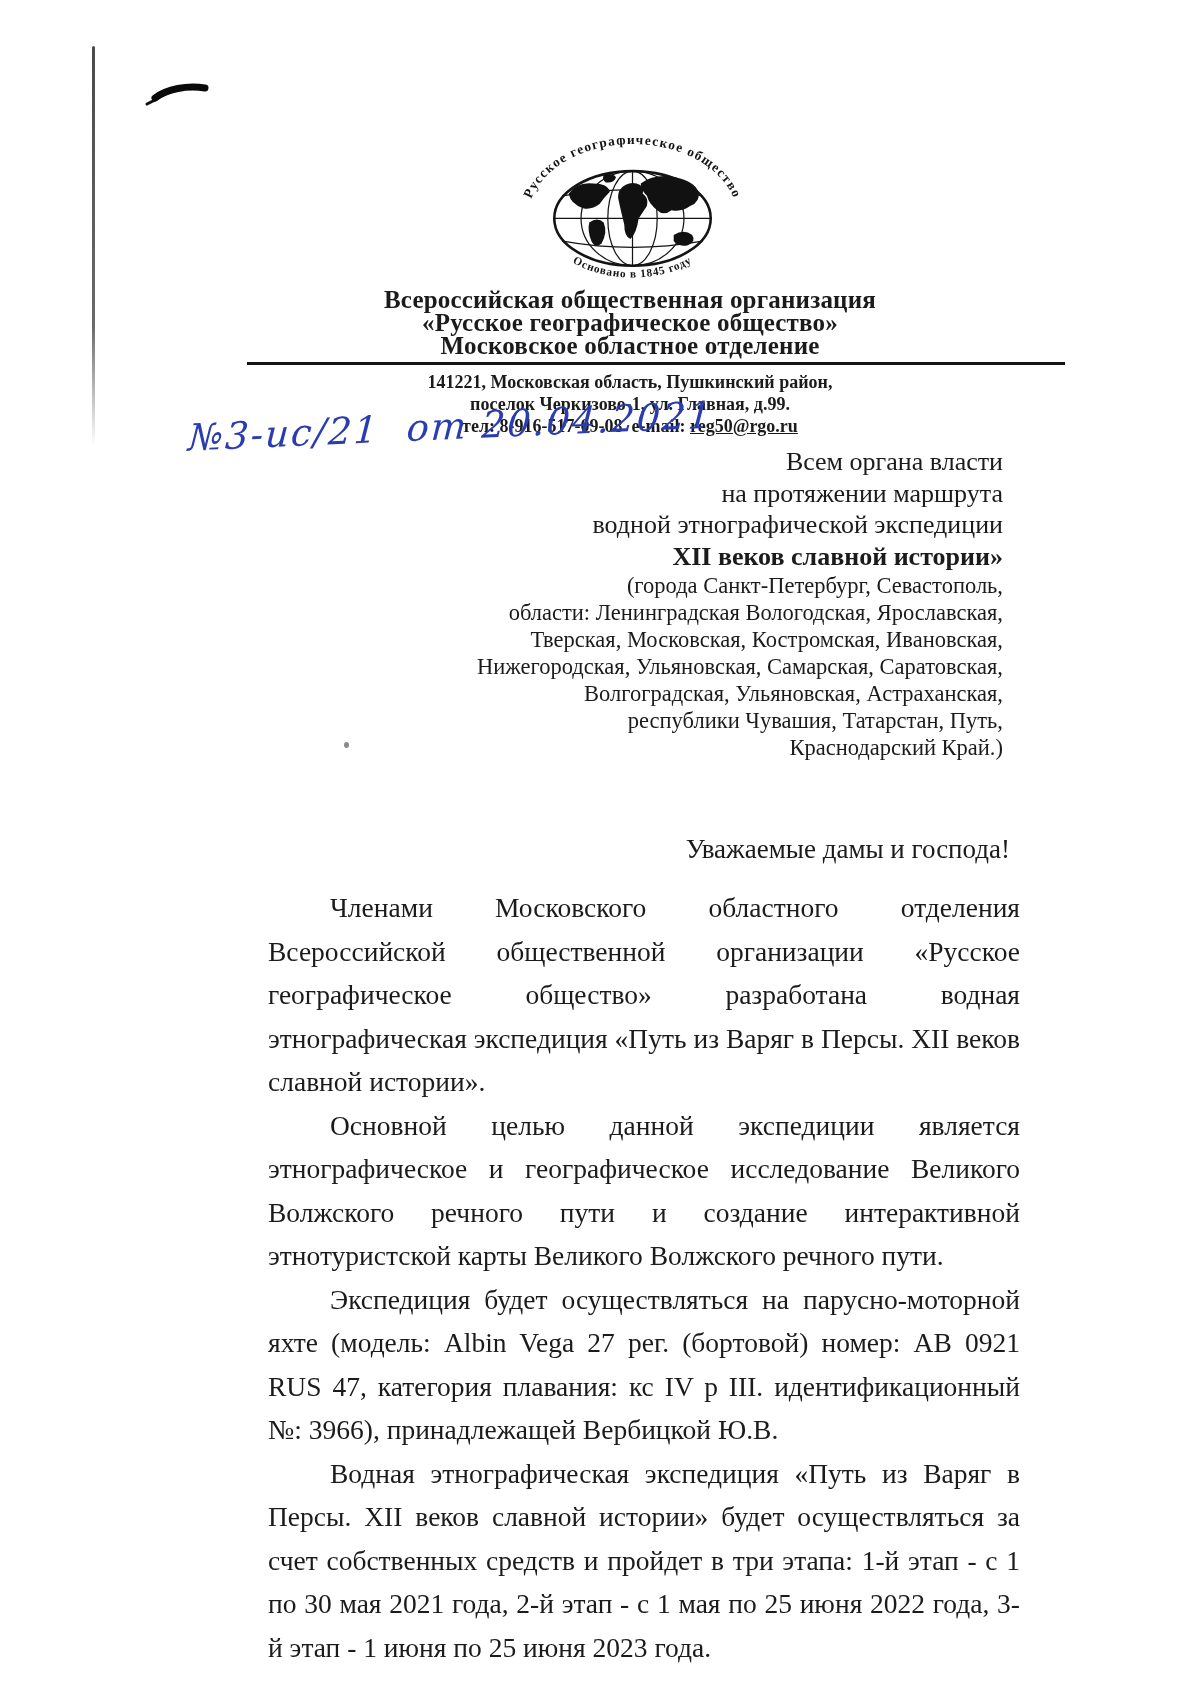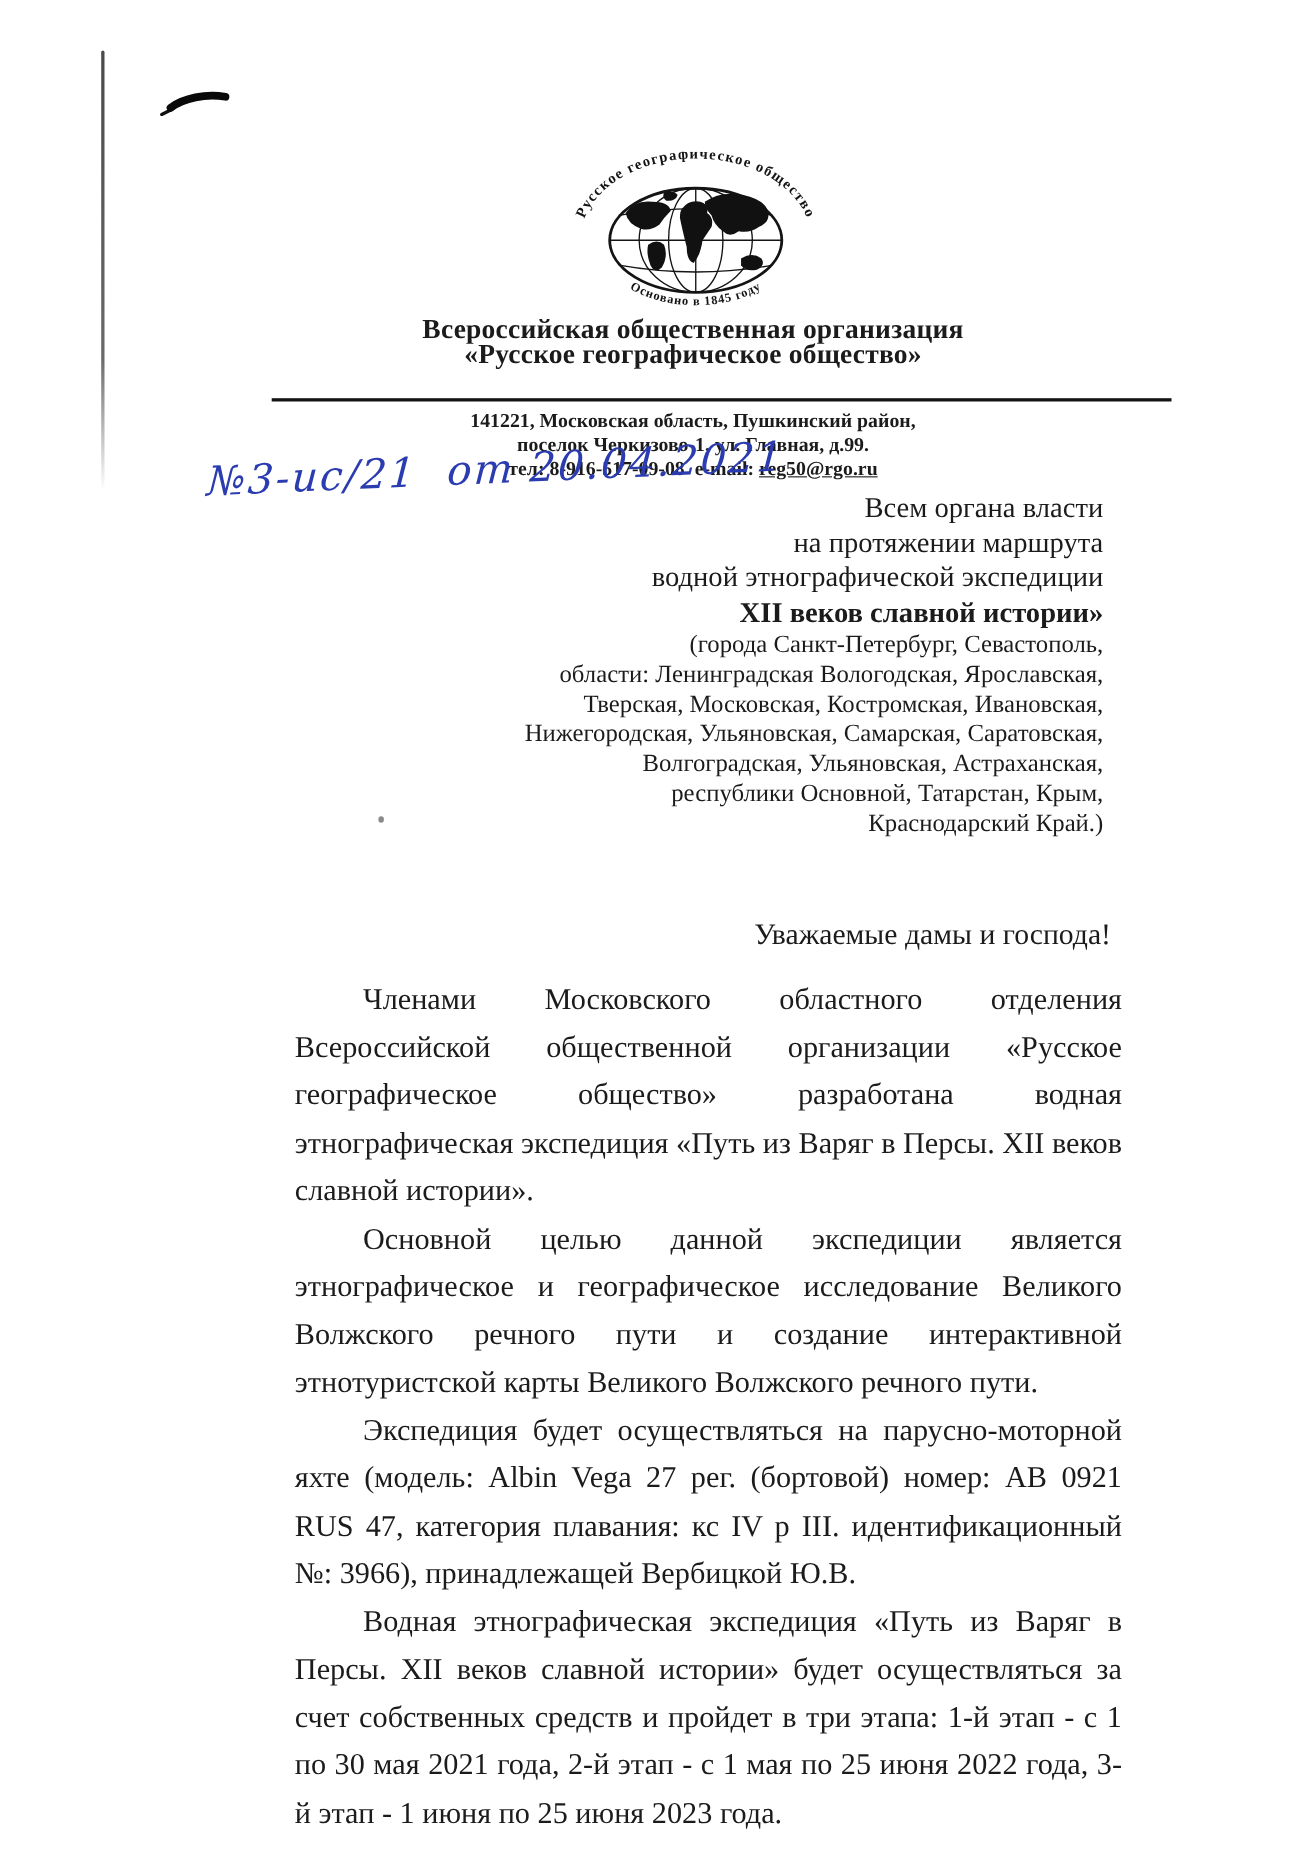--- a/index.html
+++ b/index.html
@@ -80,20 +80,21 @@
       </text>
       <text font-size="11" font-weight="bold" letter-spacing="0.8" fill="#141414">
         <textPath href="#arcBot" startOffset="50%" text-anchor="middle">Основано в 1845 году</textPath>
       </text>
     </svg>
   </div>
 
   <div class="letterhead-org">
     <div class="org-line">Всероссийская общественная организация</div>
     <div class="org-line">«Русское географическое общество»</div>
+    <div class="org-line">Московское областное отделение</div>
   </div>
 
   <div class="divider"></div>
 
   <div class="letterhead-addr">
     <div class="addr-line">141221, Московская область, Пушкинский район,</div>
     <div class="addr-line">поселок Черкизово-1, ул. Главная, д.99.</div>
     <div class="addr-line"><span>тел: 8-916-517-09-08  e-mail: </span><span class="email">reg50@rgo.ru</span></div>
   </div>
 
@@ -102,21 +103,21 @@
   <div class="recipient">
     <div class="r-line">Всем органа власти</div>
     <div class="r-line">на протяжении маршрута</div>
     <div class="r-line">водной этнографической экспедиции</div>
     <div class="r-line bold">XII веков славной истории»</div>
     <div class="r-small">(города Санкт-Петербург, Севастополь,</div>
     <div class="r-small">области: Ленинградская Вологодская, Ярославская,</div>
     <div class="r-small">Тверская, Московская, Костромская, Ивановская,</div>
     <div class="r-small">Нижегородская, Ульяновская, Самарская, Саратовская,</div>
     <div class="r-small">Волгоградская, Ульяновская, Астраханская,</div>
-    <div class="r-small">республики Основной, Татарстан, Крым,</div>
+    <div class="r-small">республики Чувашия, Татарстан, Путь,</div>
     <div class="r-small">Краснодарский Край.)</div>
   </div>
 
   <div class="greeting">Уважаемые дамы и господа!</div>
 
   <div class="body-text">
     <p>Членами Московского областного отделения Всероссийской общественной организации «Русское географическое общество» разработана водная этнографическая экспедиция «Путь из Варяг в Персы. XII веков славной истории».</p>
     <p>Основной целью данной экспедиции является этнографическое и географическое исследование Великого Волжского речного пути и создание интерактивной этнотуристской карты Великого Волжского речного пути.</p>
     <p>Экспедиция будет осуществляться на парусно-моторной яхте (модель: Albin Vega 27 рег. (бортовой) номер: АВ 0921 RUS 47, категория плавания: кс IV р III. идентификационный №: 3966), принадлежащей Вербицкой Ю.В.</p>
     <p>Водная этнографическая экспедиция «Путь из Варяг в Персы. XII веков славной истории» будет осуществляться за счет собственных средств и пройдет в три этапа: 1-й этап - с 1 по 30 мая 2021 года, 2-й этап - с 1 мая по 25 июня 2022 года, 3-й этап - 1 июня по 25 июня 2023 года.</p>

